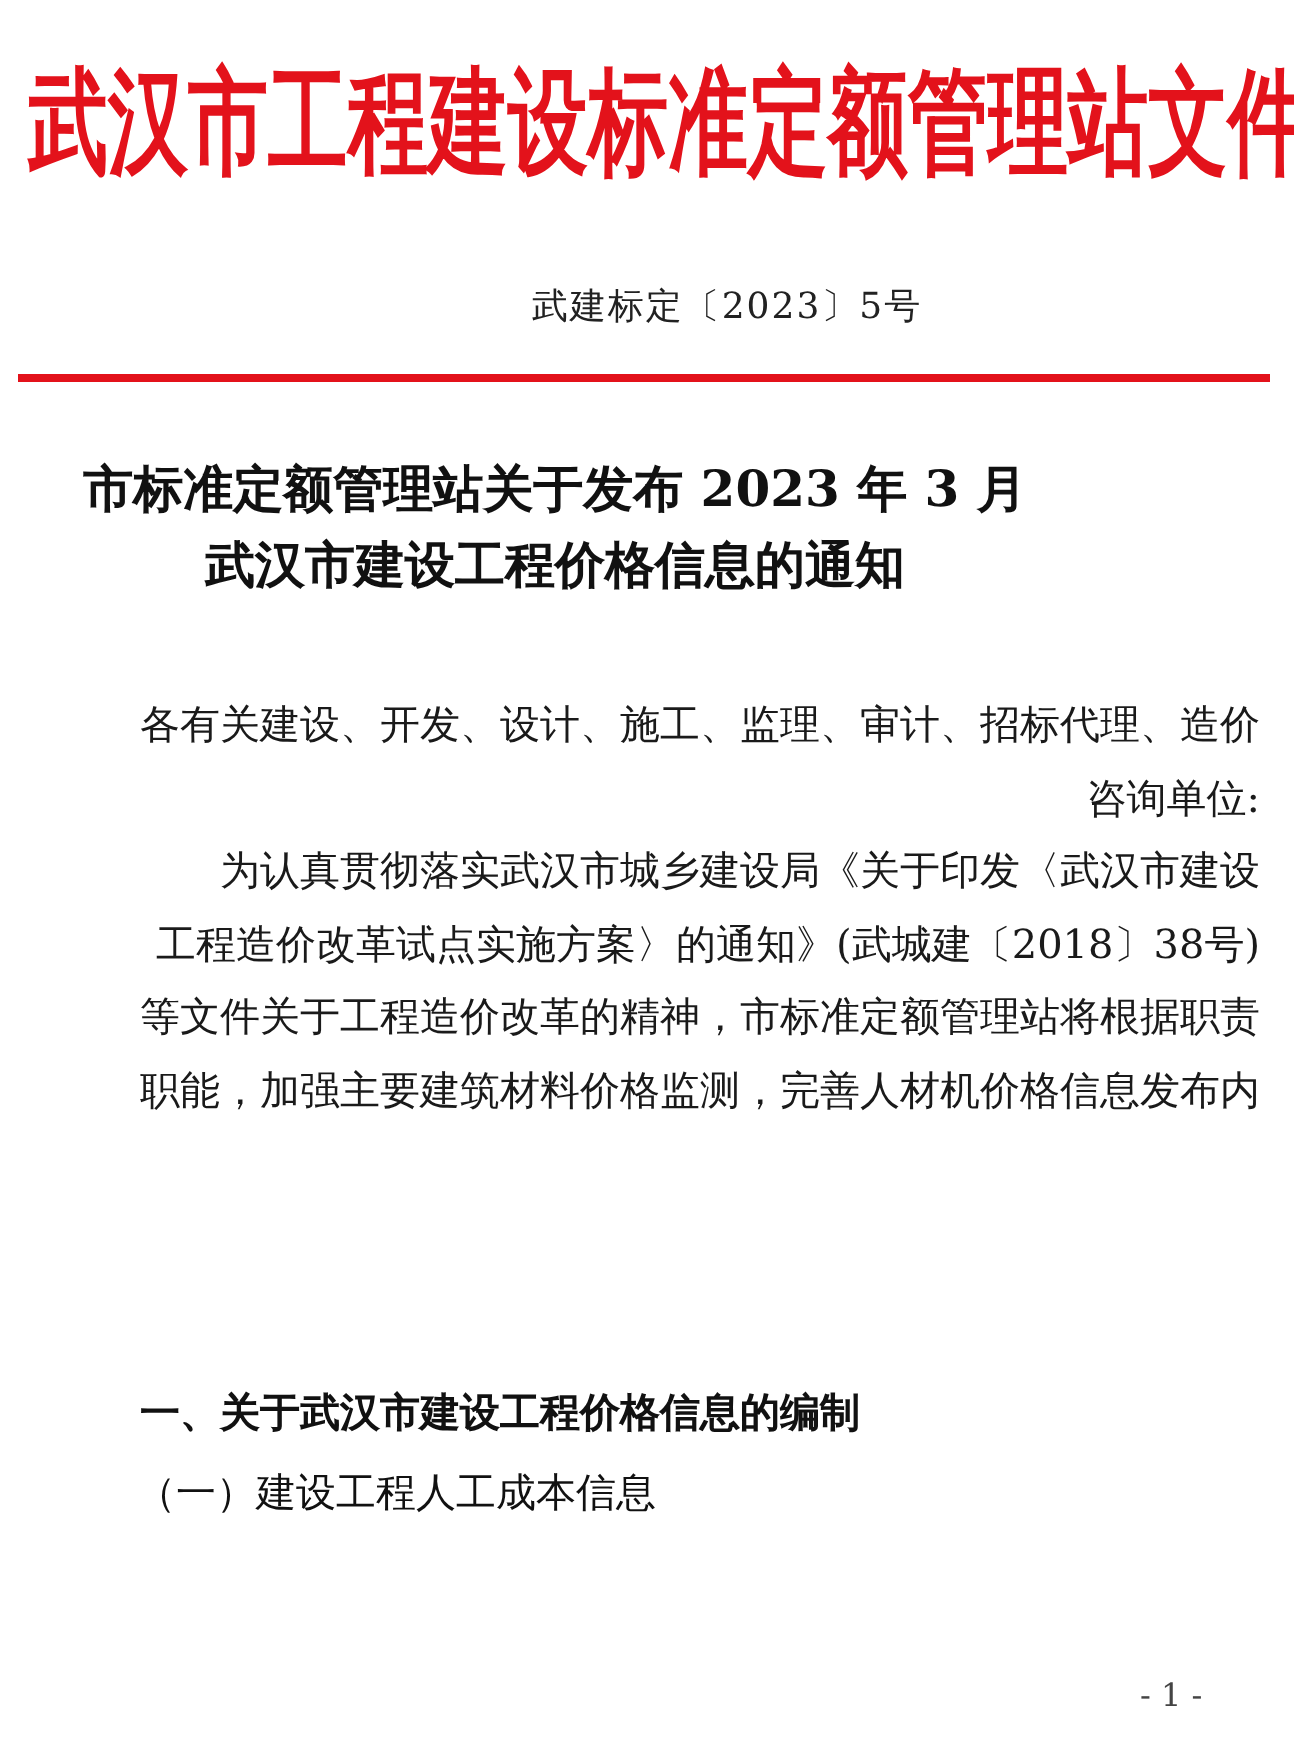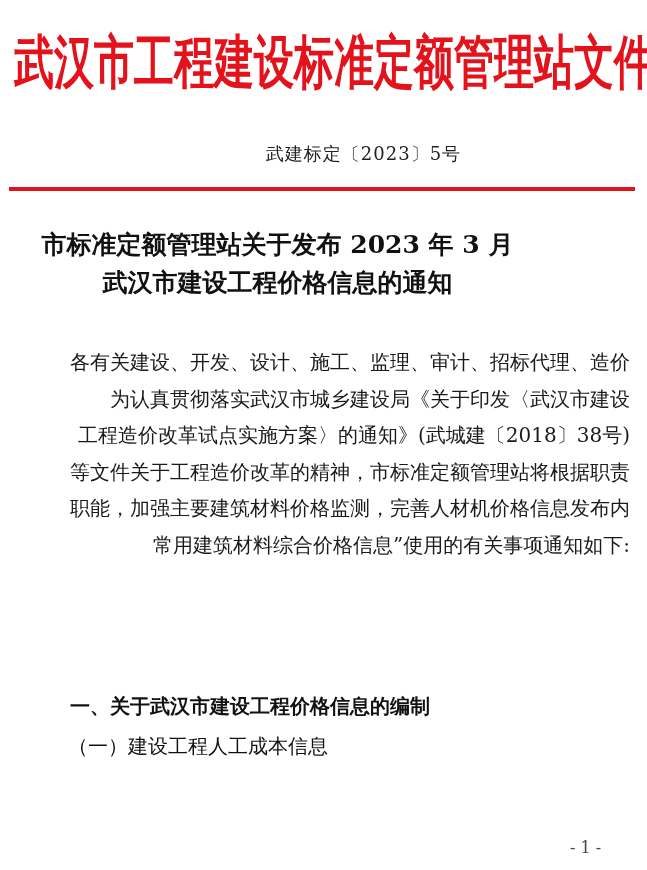--- a/index.html
+++ b/index.html
@@ -124,24 +124,24 @@
 
 <div class="red-rule"></div>
 
 <div class="notice-title">
   <div>市标准定额管理站关于发布 2023 年 3 月</div>
   <div>武汉市建设工程价格信息的通知</div>
 </div>
 
 <div class="body-text">
   <div class="line">各有关建设、开发、设计、施工、监理、审计、招标代理、造价</div>
+  <div class="line">咨询单位:</div>
   <div class="line indent">为认真贯彻落实武汉市城乡建设局《关于印发〈武汉市建设</div>
   <div class="line">工程造价改革试点实施方案〉的通知》(武城建〔2018〕38号)</div>
   <div class="line">等文件关于工程造价改革的精神，市标准定额管理站将根据职责</div>
   <div class="line">职能，加强主要建筑材料价格监测，完善人材机价格信息发布内</div>
-  <div class="line">常用建筑材料综合价格信息”使用的有关事项通知如下:</div>
 </div>
 
 <div class="section-heading">一、关于武汉市建设工程价格信息的编制</div>
 
 <div class="subsection-heading">（一）建设工程人工成本信息</div>
 
 <div class="page-number">- 1 -</div>
 
 </body></html>

